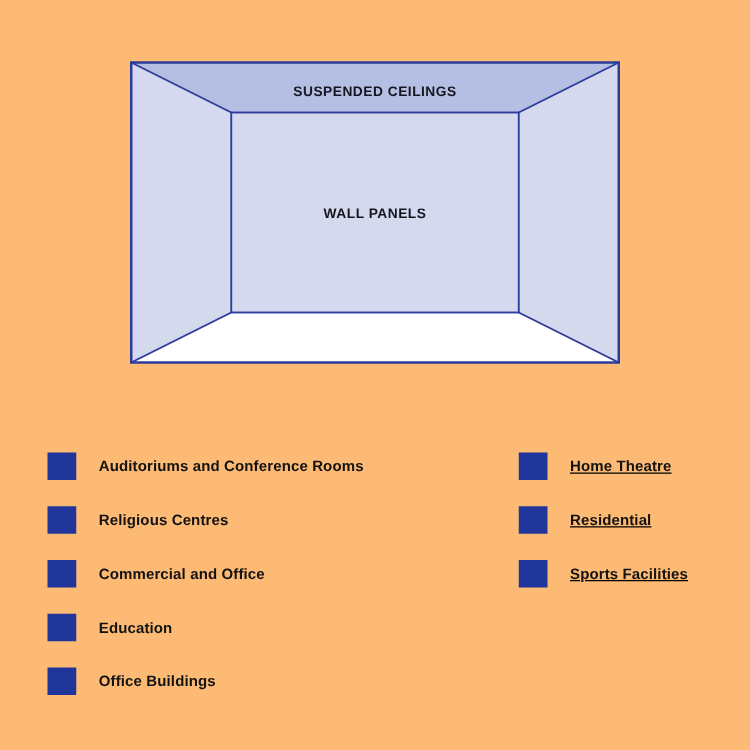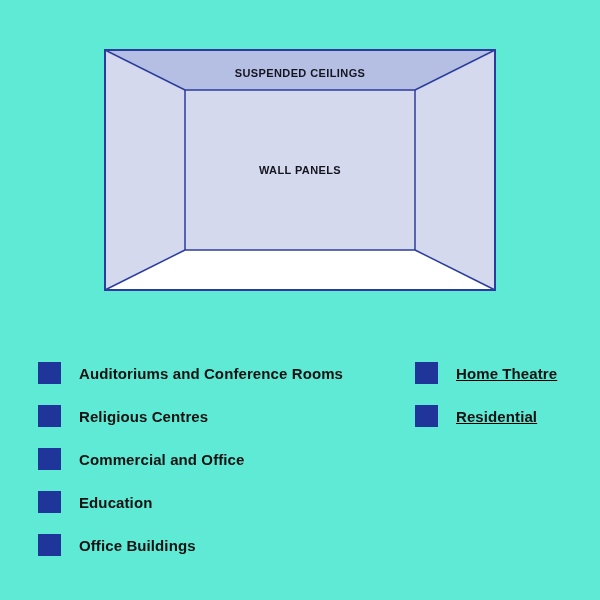--- a/index.html
+++ b/index.html
@@ -4,21 +4,21 @@
 <style>
   html, body {
     margin: 0;
     padding: 0;
     background: #ffffff;
   }
   .canvas {
     position: relative;
     width: 600px;
     height: 600px;
-    background: #5eead4;
+    background: #fdba74;
     font-family: "Liberation Sans", sans-serif;
     overflow: hidden;
   }
   .room-svg {
     position: absolute;
     top: 0;
     left: 0;
   }
   .room-svg text {
     font-family: "Liberation Sans", sans-serif;
@@ -43,21 +43,21 @@
     gap: 18px;
     height: 22px;
     margin-bottom: 21px;
   }
   .legend-swatch {
     width: 23px;
     height: 22px;
     flex: 0 0 auto;
   }
   .legend-label {
-    font-size: 15px;
+    font-size: 12px;
     font-weight: 700;
     color: #121212;
     white-space: nowrap;
     letter-spacing: 0.1px;
   }
 </style>
 </head>
 <body>
 
 <div class="canvas">
@@ -108,16 +108,20 @@
 
     <div class="legend-col right">
       <div class="legend-item">
         <div class="legend-swatch" style="background-color: rgb(31, 53, 153);"></div>
         <div class="legend-label">Home Theatre</div>
       </div>
       <div class="legend-item">
         <div class="legend-swatch" style="background-color: rgb(31, 53, 153);"></div>
         <div class="legend-label">Residential</div>
       </div>
+      <div class="legend-item">
+        <div class="legend-swatch" style="background-color: rgb(31, 53, 153);"></div>
+        <div class="legend-label">Sports Facilities</div>
+      </div>
     </div>
 
   </div>
 </div>
 
 </body></html>

